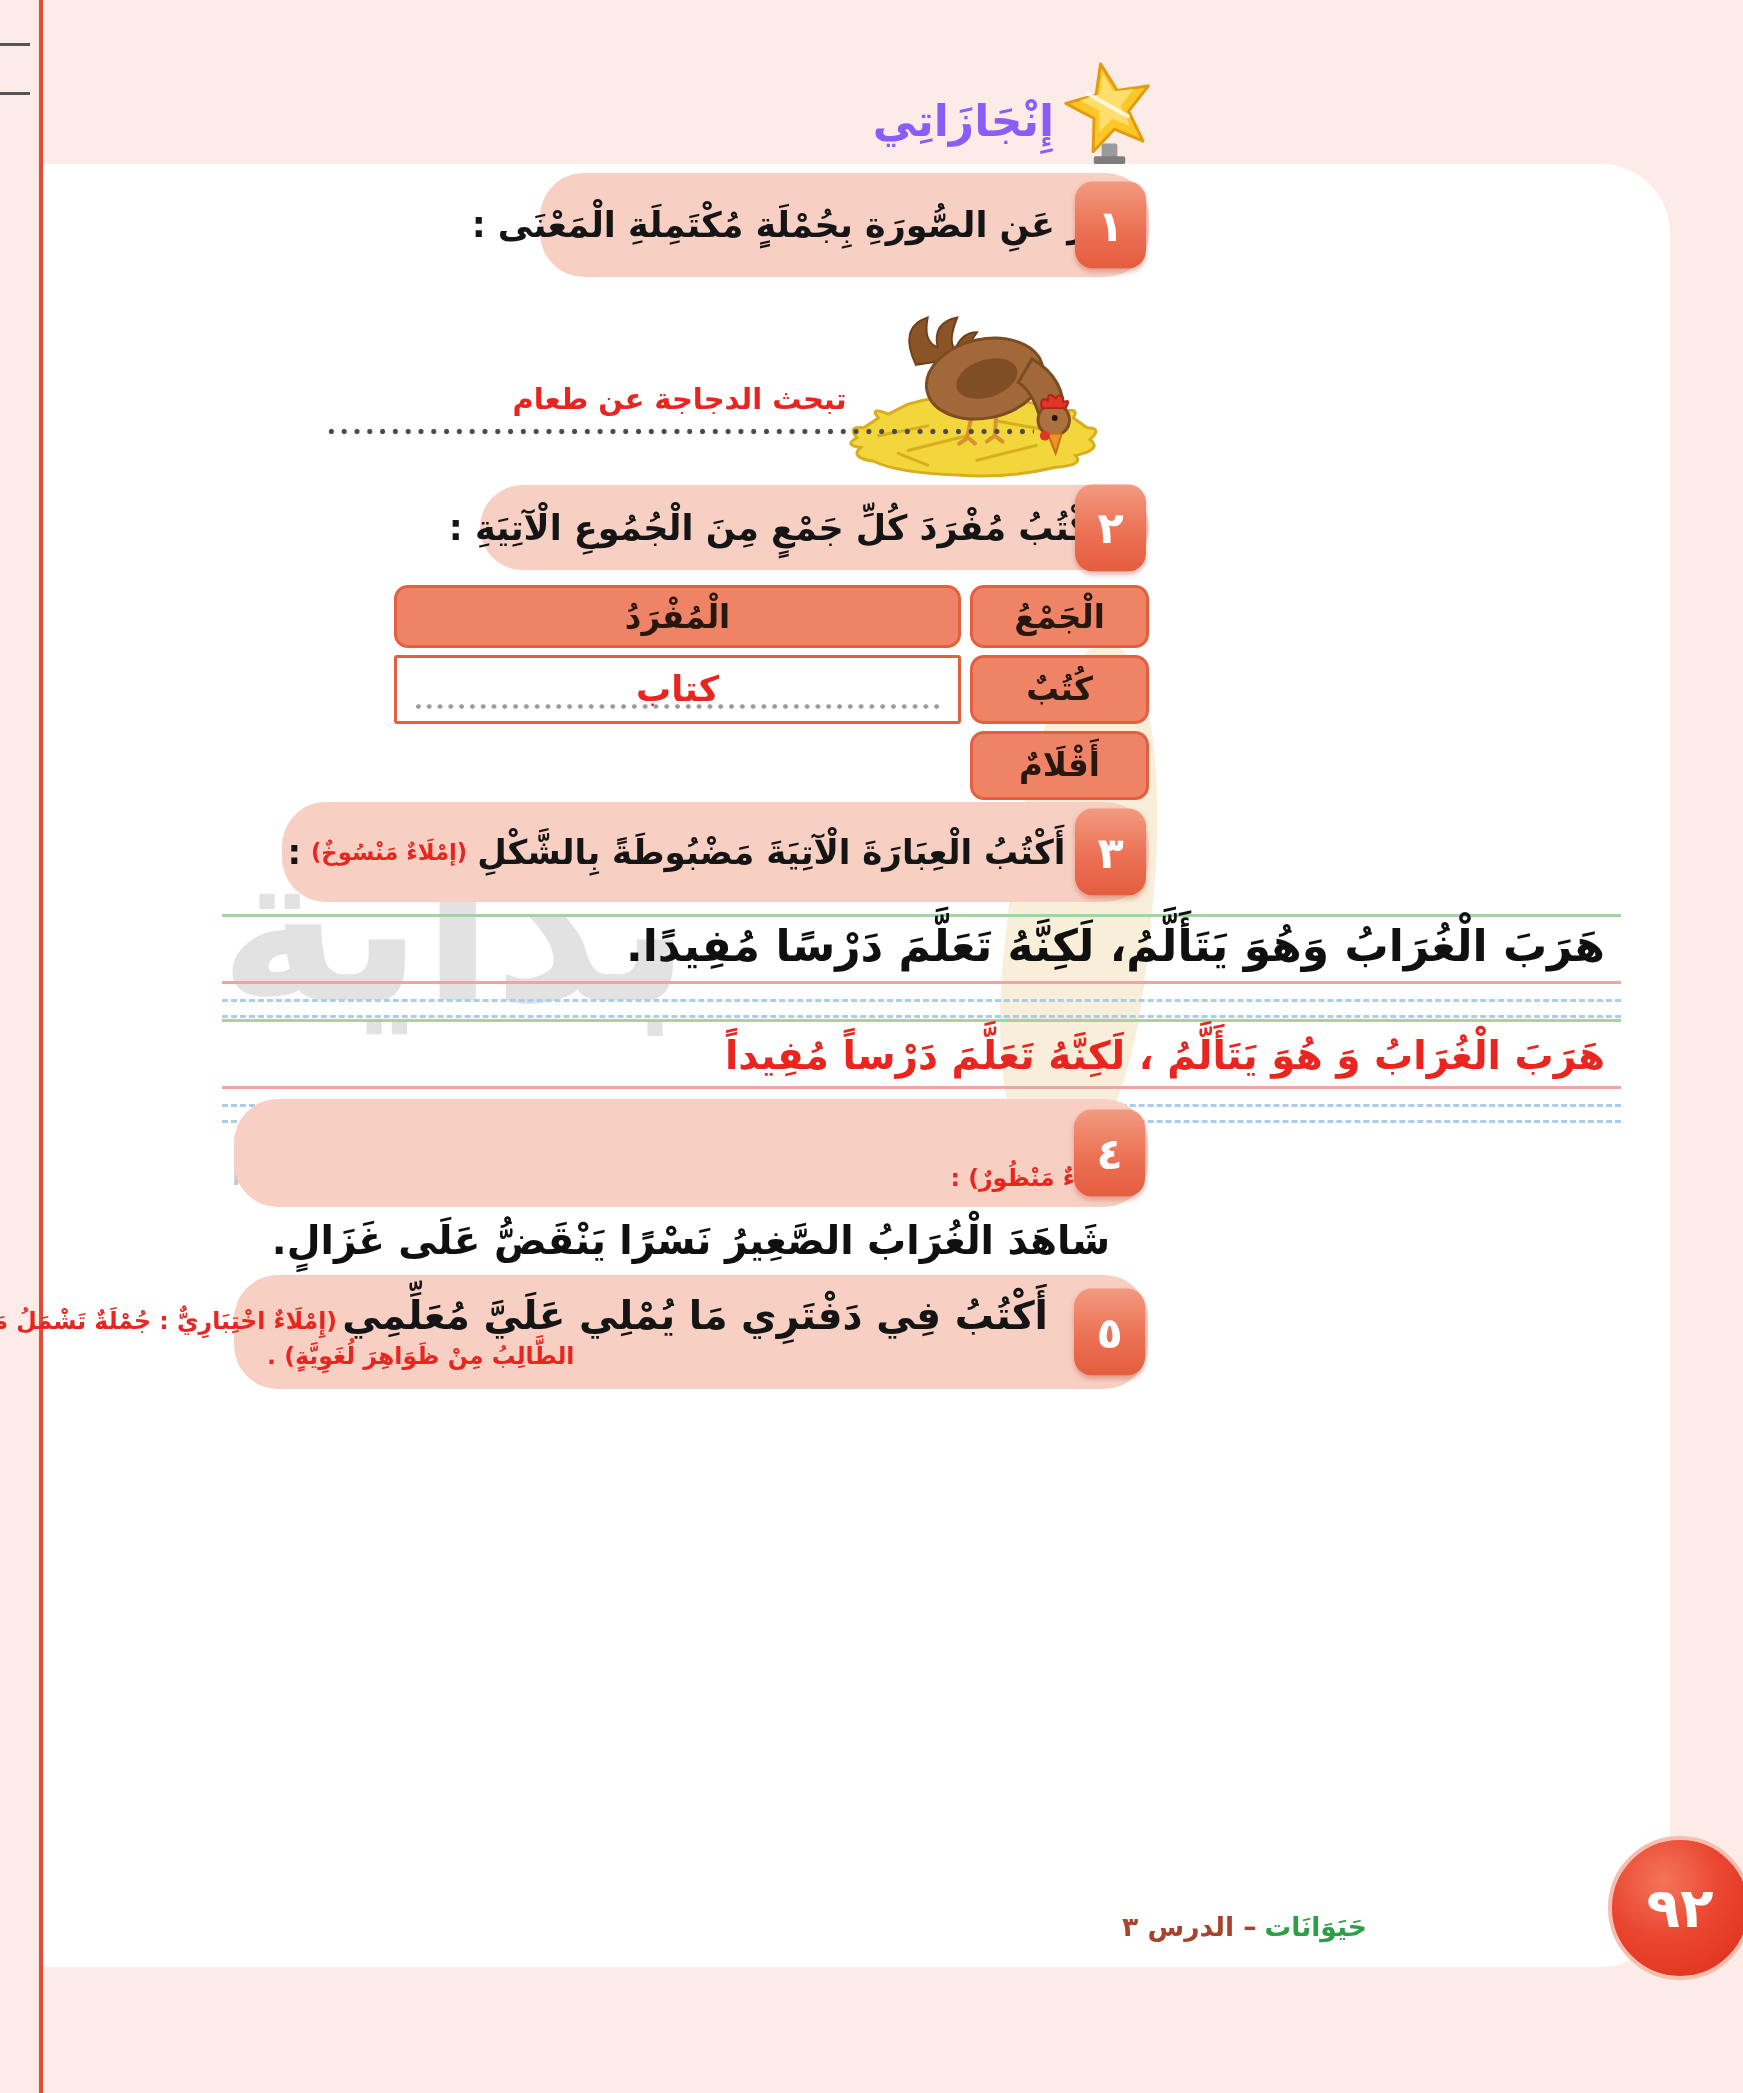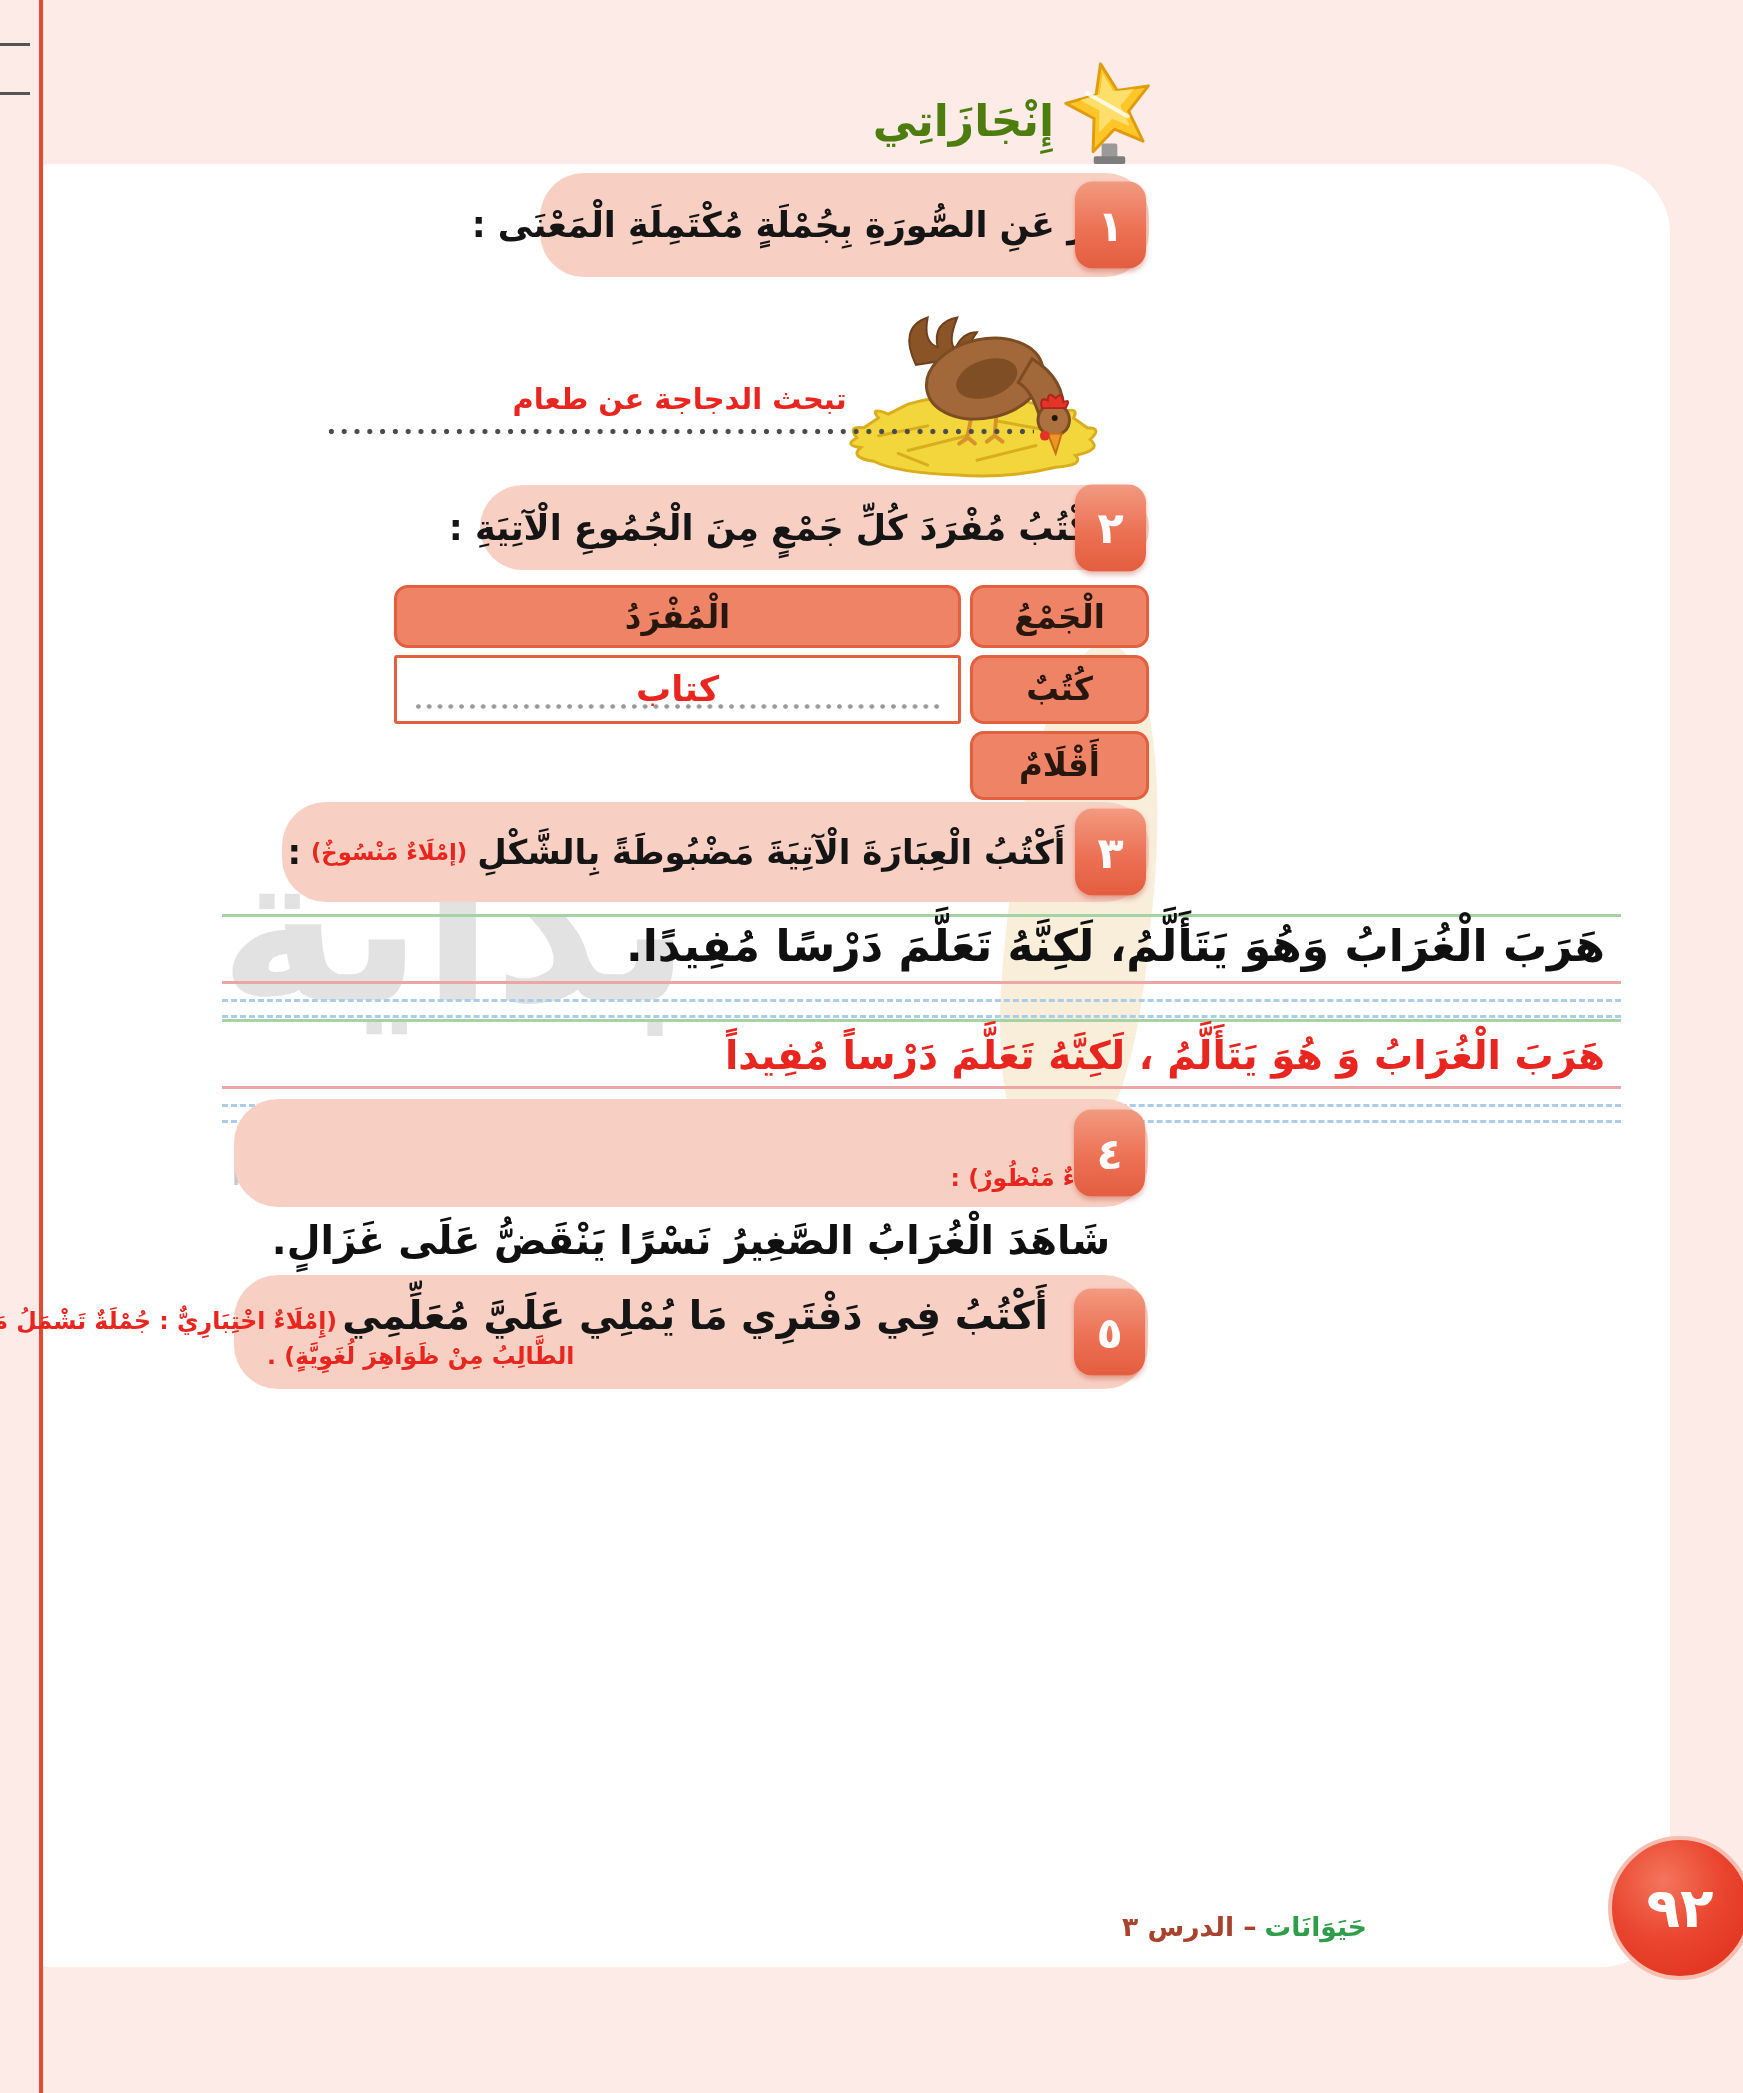--- a/index.html
+++ b/index.html
@@ -17,21 +17,21 @@
      border-radius:3.9px 69px 69px 3.9px;}
 
   
   #wm-blob{left:1010px;top:642px;width:143px;height:512px;background:#f7ebd4;
      border-radius:60% 60% 45% 45%;transform:rotate(6deg);opacity:.85;}
   #wm-logo{left:219px;top:825px;font-size:207px;font-weight:bold;color:#d0d0d0;opacity:.6;
      line-height:1;direction:rtl;}
   #wm-site{left:231px;top:1151px;width:818px;font-size:37px;color:#c7c7c7;letter-spacing:1px;}
 
   
-  #title{right:690px;top:95px;font-size:44px;font-weight:bold;color:#4d7c0f;direction:rtl;}
+  #title{right:690px;top:95px;font-size:44px;font-weight:bold;color:#8b5cf6;direction:rtl;}
   #star{left:1060px;top:59px;width:99px;height:110px;}
 
   
   .bubble{background:#f8d0c3;border-radius:44px;direction:rtl;}
   .badge{position:absolute;right:3px;top:50%;transform:translateY(-50%);
     width:71px;height:87px;border-radius:17.7px;
     background:linear-gradient(180deg,#f29a80 0%,#ec7154 55%,#e45d40 100%);
     color:#fff;font-weight:bold;font-size:43px;
     display:flex;align-items:center;justify-content:center;
     box-shadow:0 3px 4.9px rgba(180,60,40,.35);}

